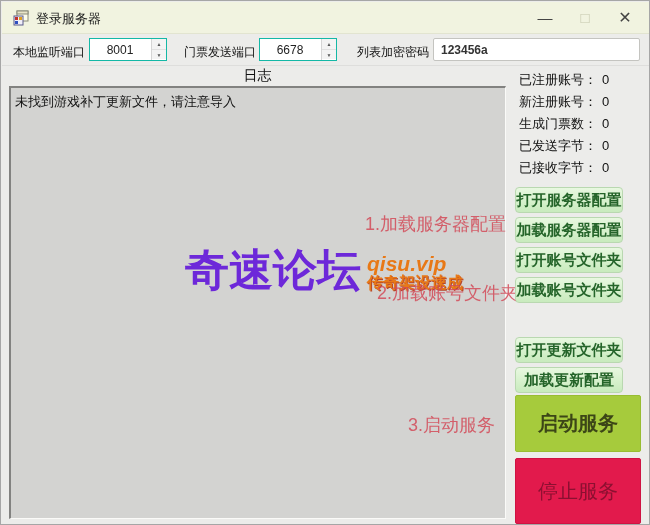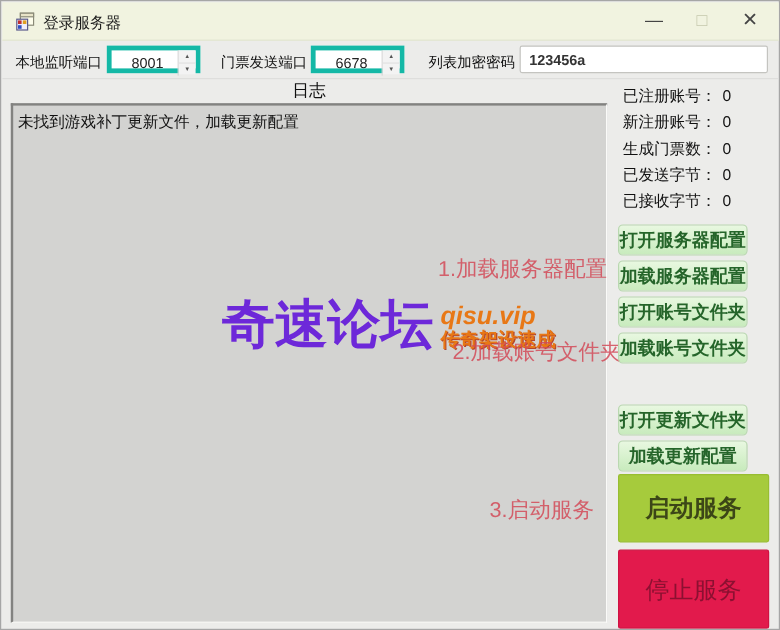--- a/index.html
+++ b/index.html
@@ -21,21 +21,21 @@
   #btn-min   { right:88px; }
   #btn-max   { right:48px; color:#c6c8ae; }
   #btn-close { right:8px; font-size:16px; }
   
   .lbl { position:absolute; top:43px; font-size:12px; color:#111; }
   #lbl-listen  { left:12px; }
   #lbl-ticket  { left:183px; }
   #lbl-passwd  { left:356px; }
   .spinner {
     position:absolute; top:37px; width:78px; height:23px; background:#fff;
-    border:4px solid #14b8a6; font-size:12px; color:#222;
+    border:1px solid #14b8a6; font-size:12px; color:#222;
   }
   #spin-listen { left:88px; }
   #spin-ticket { left:258px; }
   .spin-val { position:absolute; left:0; top:4px; width:60px; text-align:center; }
   .spin-arrows { position:absolute; right:0; top:0; width:15px; height:21px;
     border-left:1px solid #d5d5d5; }
   .spin-arrows span { display:block; height:10px; text-align:center; font-size:5px;
     line-height:10px; color:#555; background:#f3f3f3; }
   .spin-arrows span + span { border-top:1px solid #e0e0e0; }
   #passwd-box {
@@ -131,21 +131,21 @@
       <span>▲</span>
       <span>▼</span>
     </span>
   </div>
   <span id="lbl-passwd" class="lbl">列表加密密码</span>
   <div id="passwd-box">123456a</div>
   <div id="toolbar-sep"></div>
 
   <div id="log-header">日志</div>
   <div id="log-box">
-    <span id="log-line">未找到游戏补丁更新文件，加载更新配置</span>
+    <span id="log-line">未找到游戏补丁更新文件，请注意导入</span>
   </div>
 
   <span id="wm-brand">奇速论坛</span>
   <span id="wm-site">qisu.vip</span>
   <span id="wm-tag">传奇架设速成</span>
 
   <span id="annot-1" class="annot">1.加载服务器配置</span>
   <span id="annot-2" class="annot">2.加载账号文件夹</span>
   <span id="annot-3" class="annot">3.启动服务</span>
 

